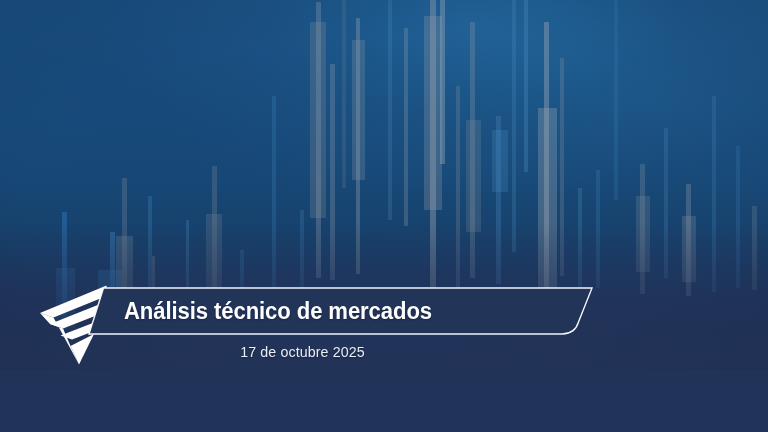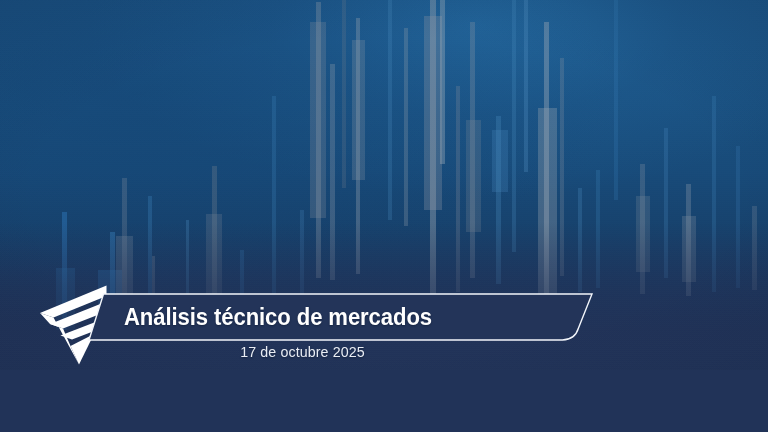--- a/index.html
+++ b/index.html
@@ -117,21 +117,21 @@
     top: 276px;
     width: 96px;
     height: 96px;
   }
   .logo svg { display: block; width: 100%; height: 100%; }
 
   
   .banner {
     position: absolute;
     left: 88px;
-    top: 293px;
+    top: 287px;
     width: 505px;
     height: 48px;
   }
   .banner svg {
     position: absolute;
     inset: 0;
     width: 100%;
     height: 100%;
     overflow: visible;
   }

